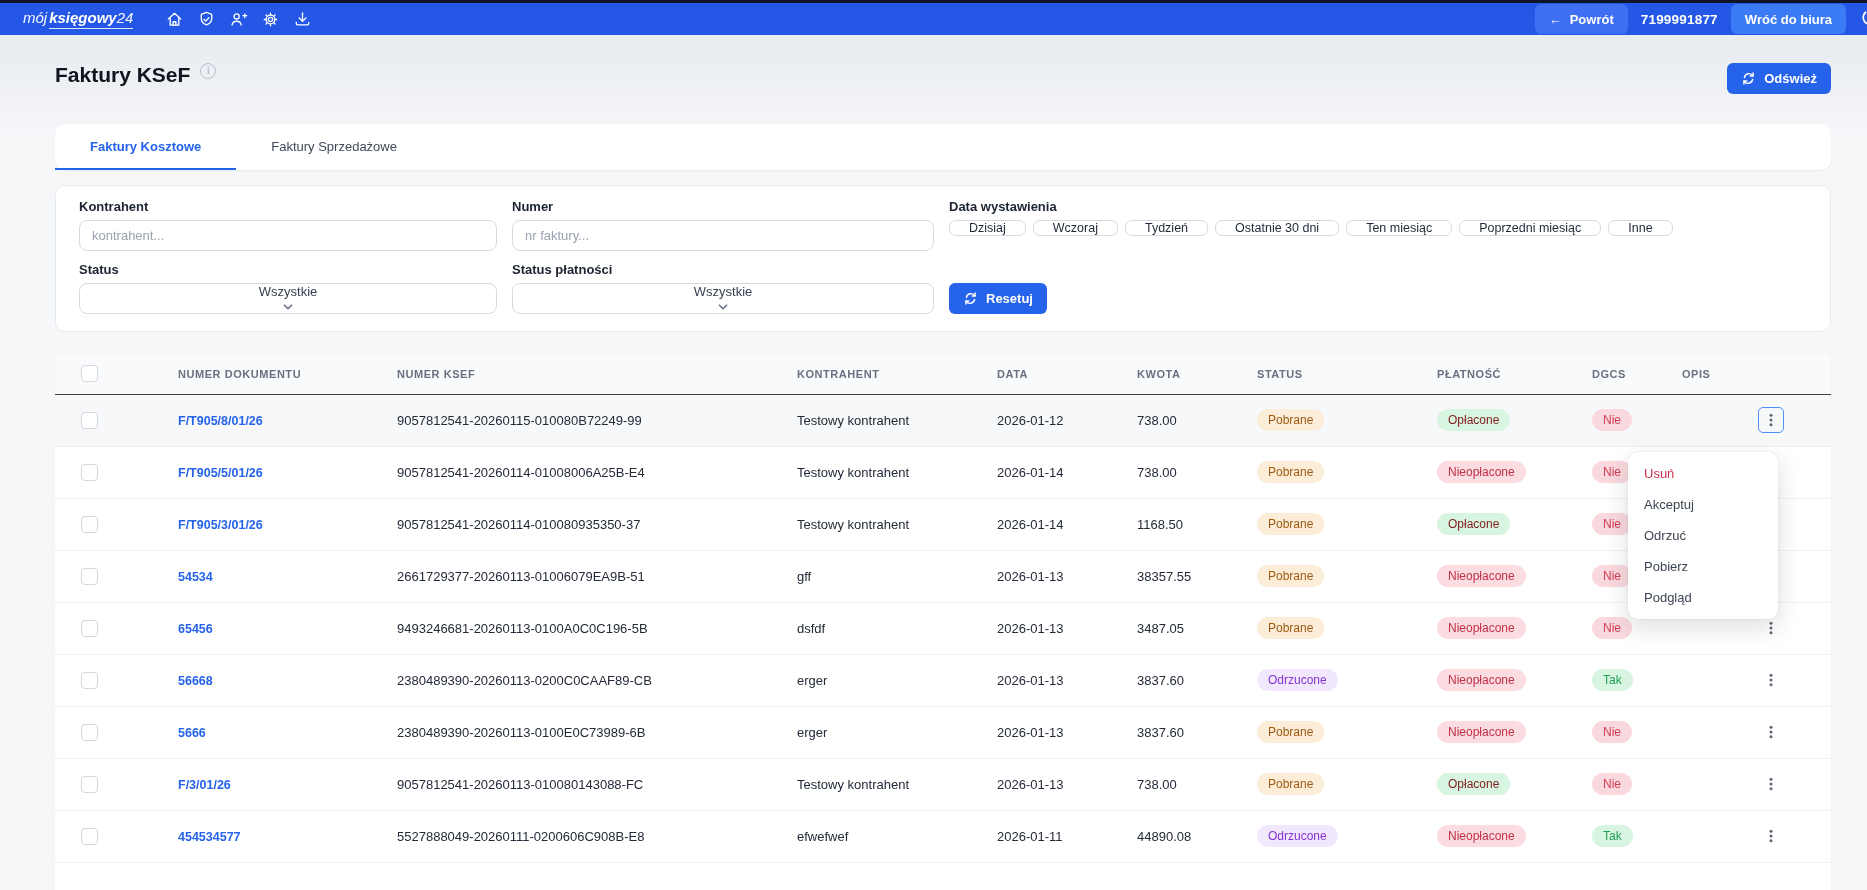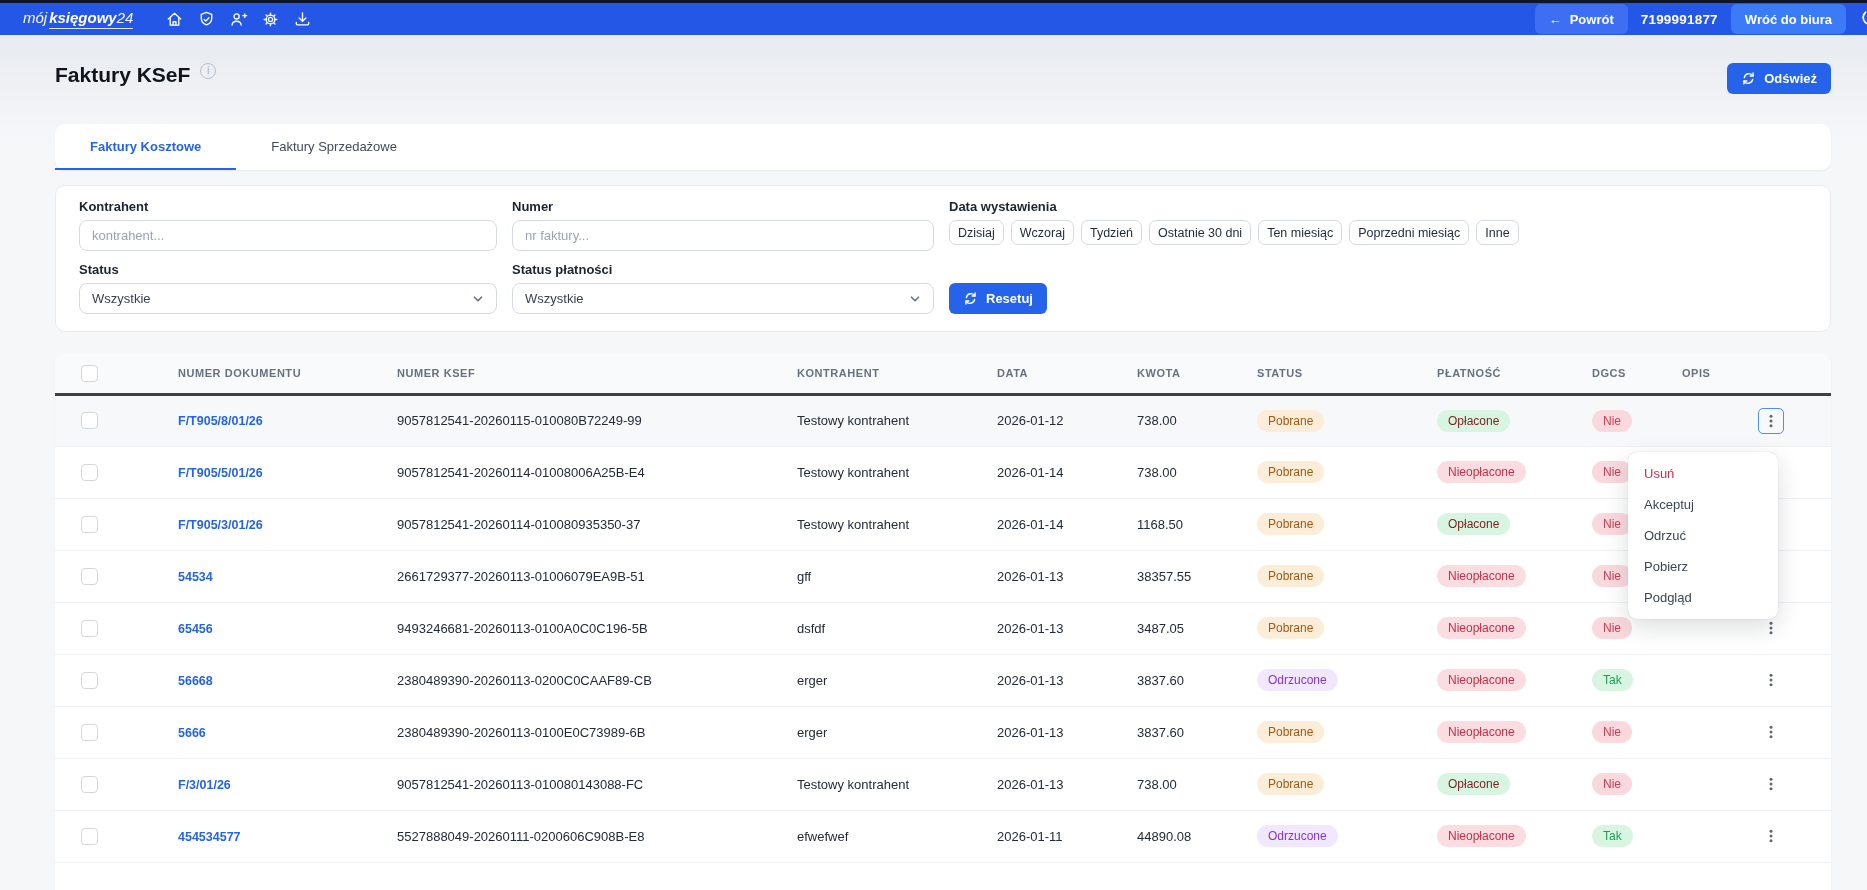--- a/index.html
+++ b/index.html
@@ -50,33 +50,33 @@
   .tab.active { color:#2563eb; font-weight:700; border-bottom-color:#2563eb;text-align:center; }
 
   
   .filter-card { margin-top:15px; background:#fff; border:1px solid #e7eaef; border-radius:10px;
                  padding:13px 24px 17px 23px; display:grid; grid-template-columns:418px 422px 1fr;
                  column-gap:15px; row-gap:11px; }
   .field-label { display:block; font-size:13px; font-weight:600; color:#1b2430; }
   .text-input, .select { margin-top:6px; width:100%; height:31px; border:1px solid #d5dae2; border-radius:8px;
                          padding:0 12px; font-size:13px; color:#374151; background:#fff; font-family:inherit; }
   .text-input::placeholder { color:#9aa3af; }
-  .select { display:flex; align-items:center; justify-content:space-between; cursor:pointer; }
+  .select { display:flex; align-items:center; justify-content:space-between; cursor:pointer;flex-direction:column; }
   .select svg { stroke:#667085; fill:none; stroke-width:1.6; stroke-linecap:round; stroke-linejoin:round; }
   .pills { margin-top:6px; display:flex; gap:7px; }
-  .pill { height:25px; padding:0 8px; border:1px solid #d5dae2; border-radius:7px; background:#fff;
+  .pill { height:16px; padding:0 19px; border:1px solid #d5dae2; border-radius:7px; background:#fff;
           font-size:12.5px; color:#1f2937; cursor:pointer; font-family:inherit; white-space:nowrap; }
   .filter-actions { align-self:end; display:flex; gap:13px; }
 
   
   .table-card { margin-top:22px; background:#fff; border-radius:10px 10px 0 0; box-shadow:0 1px 2px rgba(16,24,40,.06);
                 height:560px; overflow:hidden; }
   table { width:100%; border-collapse:collapse; table-layout:fixed; }
   thead th { height:40px; background:#f9fafb; font-size:11px; font-weight:700; color:#677180;
-             letter-spacing:.05em; text-align:left; padding-left:12px; border-bottom:3px solid #404040; }
+             letter-spacing:.05em; text-align:left; padding-left:12px; border-bottom:1px solid #404040; }
   tbody td { height:52px; border-bottom:1px solid #eef1f4; font-size:13px; color:#232b38; padding-left:12px; }
   th.c-check, td.c-check { padding-left:26px; }
   td.c-doc, th.c-doc { padding-left:18px; }
   .doc-link { color:#2563eb; font-weight:600; font-size:12.5px; text-decoration:none; cursor:pointer; }
   .cb { appearance:none; -webkit-appearance:none; width:17px; height:17px; border:1.5px solid #d2d7de;
         border-radius:4px; background:#fff; cursor:pointer; display:block; }
   .badge { display:inline-block; padding:4px 11px; border-radius:999px; font-size:12px; font-weight:500; }
   .b-pobrane     { background:#fcedd8; color:#a05a15; }
   .b-odrzucone   { background:#f2e8fd; color:#8633d1; }
   .b-oplacone    { background:#d8f5e2; color:#7f1d1d; }

